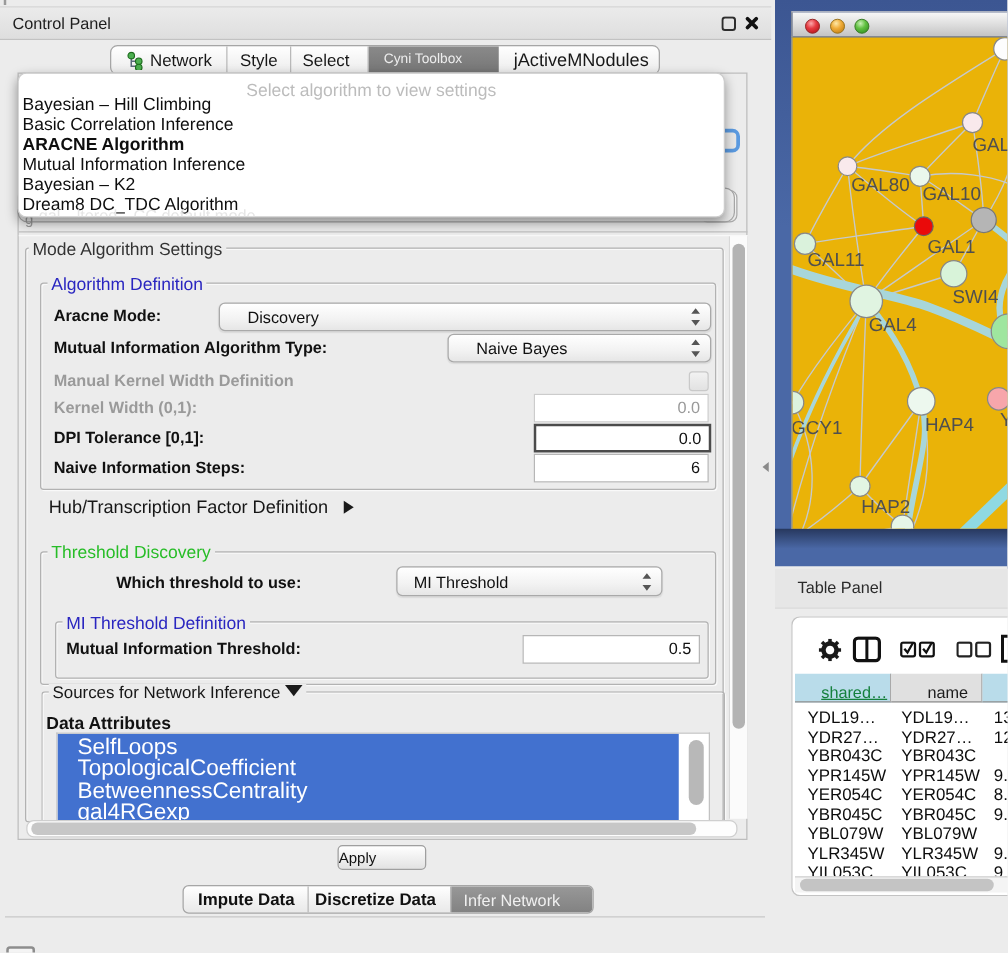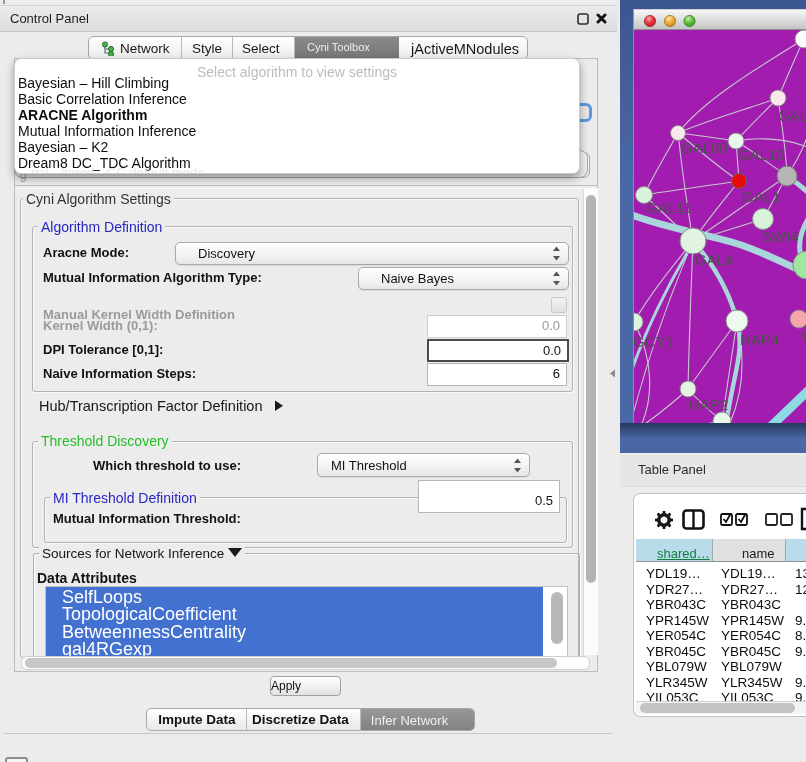--- a/index.html
+++ b/index.html
@@ -45,21 +45,21 @@
           <stop offset="0.45" stop-color="#62c143"></stop>
           <stop offset="1" stop-color="#2e8f1e"></stop>
         </radialGradient>
     </defs>
     <circle cx="16" cy="11" r="5.6" fill="url(#rg)" stroke="#952a2a" stroke-width="0.8"></circle>
     <circle cx="36" cy="11" r="5.6" fill="url(#yg)" stroke="#9a7420" stroke-width="0.8"></circle>
     <circle cx="55.5" cy="11" r="5.6" fill="url(#gg)" stroke="#3c7c2a" stroke-width="0.8"></circle>
   </svg>
 </div>
 
-<div class="abs" style="left:633px;top:30px;width:173px;height:393px;background:#a21caf;border-left:1px solid #7f8faf;box-sizing:border-box;overflow:hidden;">
+<div class="abs" style="left:633px;top:30px;width:173px;height:393px;background:#eab308;border-left:1px solid #7f8faf;box-sizing:border-box;overflow:hidden;">
   <svg width="173" height="393" style="display:block" id="netsvg">
   <g fill="none" stroke="#c5c9cc" stroke-width="1.1">
     <path d="M 170 9 C 160 30, 152 50, 144 68"></path>
     <path d="M 170 9 C 120 40, 70 70, 44 103"></path>
     <path d="M 144 68 C 110 80, 75 90, 44 103"></path>
     <path d="M 144 68 C 148 95, 152 120, 153 146"></path>
     <path d="M 144 68 C 130 82, 115 97, 102 111"></path>
     <path d="M 44 103 C 65 120, 85 138, 105 151"></path>
     <path d="M 44 103 C 48 140, 53 175, 59 211"></path>
     <path d="M 44 103 C 32 124, 20 144, 10 165"></path>
@@ -229,42 +229,42 @@
     <div class="abs" style="left:31px;top:4px;font-size:13.5px;color:#181818;">Network</div>
     <div class="abs" style="left:103px;top:4px;font-size:13.5px;color:#181818;">Style</div>
     <div class="abs" style="left:153px;top:4px;font-size:13.5px;color:#181818;">Select</div>
     <div class="abs" style="left:218px;top:4px;font-size:11px;color:#ededed;">Cyni Toolbox</div>
     <div class="abs" style="left:322px;top:4px;font-size:14.5px;color:#181818;">jActiveMNodules</div>
   </div>
 
   <div class="abs" style="left:14px;top:58px;width:584px;height:614px;border:1px solid #bdbdbd;box-sizing:border-box;background:#ececec;"></div>
 
   <div class="grp" style="left:20px;top:198px;width:557px;height:458px;"></div>
-  <div class="grplab" style="left:23px;top:192px;color:#333;">Cyni Algorithm Settings</div>
+  <div class="grplab" style="left:23px;top:192px;color:#333;">Mode Algorithm Settings</div>
 
   <div class="grp" style="left:32px;top:226px;width:539px;height:164px;"></div>
   <div class="grplab" style="left:38px;top:220px;color:#2a26c0;">Algorithm Definition</div>
 
   <div class="abs b13" style="left:43px;top:245px;">Aracne Mode:</div>
   <div class="combo" style="left:175px;top:242px;width:392px;height:21px;">
     <span class="txt">Discovery</span>
     <svg class="arr" width="9" height="15" style="top:3px">
         <path d="M4.5 0.5 L8 5 L1 5 Z M4.5 14.5 L8 10 L1 10 Z" fill="#555"></path>
       </svg>
   </div>
 
   <div class="abs b13" style="left:43px;top:270px;">Mutual Information Algorithm Type:</div>
   <div class="combo" style="left:358px;top:267px;width:209px;height:21px;">
     <span class="txt">Naive Bayes</span>
     <svg class="arr" width="9" height="15" style="top:3px">
         <path d="M4.5 0.5 L8 5 L1 5 Z M4.5 14.5 L8 10 L1 10 Z" fill="#555"></path>
       </svg>
   </div>
 
-  <div class="abs g13" style="left:43px;top:307px;text-align:right;">Manual Kernel Width Definition</div>
+  <div class="abs g13" style="left:43px;top:297px;text-align:right;">Manual Kernel Width Definition</div>
   <div class="abs" style="left:551px;top:297px;width:14px;height:14px;border:1px solid #c9c9c9;border-radius:3px;background:linear-gradient(#f2f2f2,#e2e2e2);"></div>
 
   <div class="abs g13" style="left:43px;top:318px;">Kernel Width (0,1):</div>
   <div class="tf" style="left:427px;top:315px;width:132px;height:19px;border-color:#cccccc;color:#9a9a9a;padding-top:2px;">0.0</div>
 
   <div class="abs b13" style="left:43px;top:342px;">DPI Tolerance [0,1]:</div>
   <div class="tf" style="left:427px;top:339px;width:132px;height:17px;border:2px solid #4b4b4b;padding-top:2px;">0.0</div>
 
   <div class="abs b13" style="left:43px;top:366px;">Naive Information Steps:</div>
   <div class="tf" style="left:427px;top:363px;width:132px;height:19px;padding-top:2px;">6</div>
@@ -281,21 +281,21 @@
   <div class="combo" style="left:317px;top:453px;width:211px;height:22px;">
     <span class="txt" style="top:4px;left:13px;">MI Threshold</span>
     <svg class="arr" width="9" height="15" style="top:4px">
         <path d="M4.5 0.5 L8 5 L1 5 Z M4.5 14.5 L8 10 L1 10 Z" fill="#555"></path>
       </svg>
   </div>
 
   <div class="grp" style="left:44px;top:497px;width:521px;height:44px;"></div>
   <div class="grplab" style="left:50px;top:491px;color:#2a26c0;">MI Threshold Definition</div>
   <div class="abs b13" style="left:53px;top:511px;">Mutual Information Threshold:</div>
-  <div class="tf" style="left:418px;top:480px;width:134px;height:19px;padding-top:12px;">0.5</div>
+  <div class="tf" style="left:418px;top:508px;width:134px;height:19px;padding-top:2px;">0.5</div>
 
   <div class="grp" style="left:33px;top:553px;width:545px;height:110px;border-bottom:none;border-radius:3px 3px 0 0;"></div>
   <div class="grplab" style="left:39px;top:547px;color:#161616;font-size:13.5px;">Sources for Network Inference <span style="display:inline-block;width:0;height:0;border-left:7px solid transparent;border-right:7px solid transparent;border-top:9px solid #1a1a1a;vertical-align:1px;"></span></div>
   <div class="abs" style="left:37px;top:570px;font-size:14px;font-weight:bold;color:#111;">Data Attributes</div>
 
   <div class="abs" style="left:45px;top:586px;width:521px;height:69px;background:#fff;border:1px solid #c2c2c2;border-bottom:none;overflow:hidden;">
     <div class="abs" style="left:0px;top:0px;width:497px;height:80px;background:#4271cf;"></div>
     <div class="abs" style="left:16px;top:2px;font-size:18px;color:#fff;line-height:17.3px;">SelfLoops<br>TopologicalCoefficient<br>BetweennessCentrality<br>gal4RGexp</div>
     <div class="abs" style="left:505px;top:5px;width:12px;height:52px;background:#b8b8b8;border-radius:6px;"></div>
   </div>

